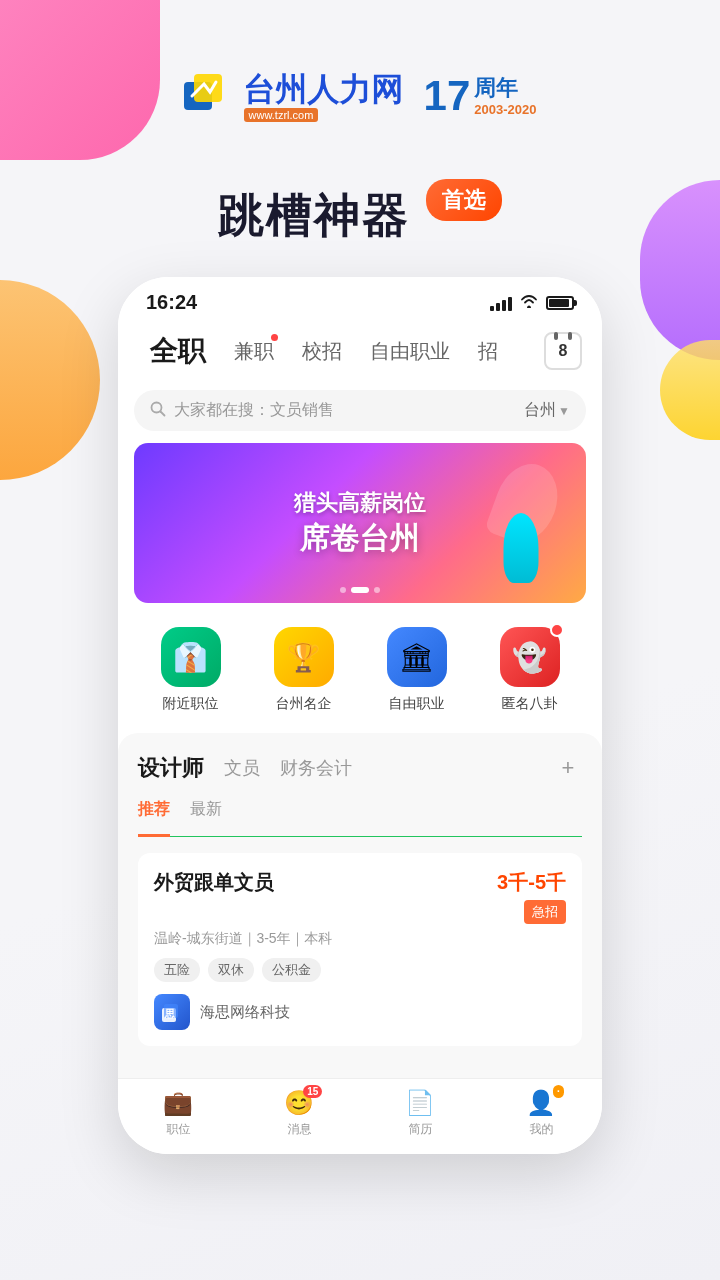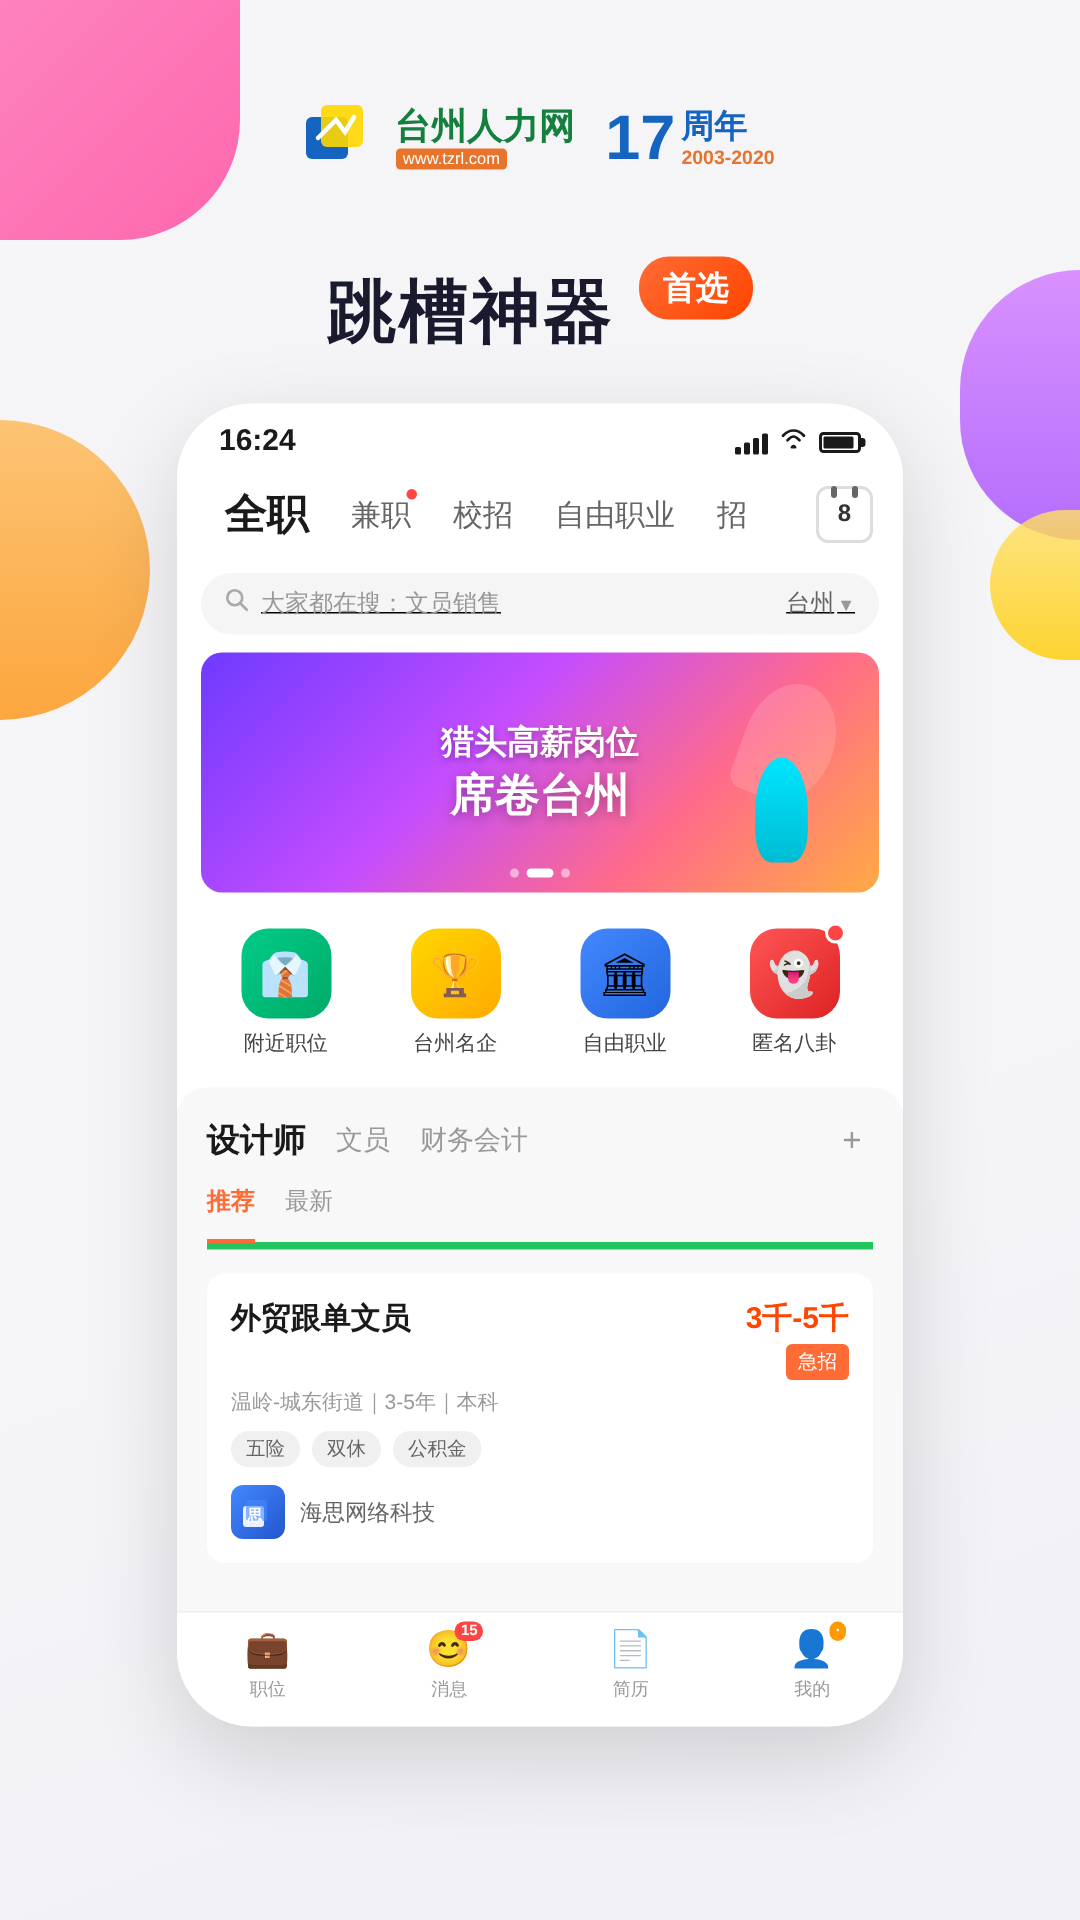--- a/index.html
+++ b/index.html
@@ -69,23 +69,23 @@
       height: 44px;
     }
 
     .logo-text-block {
       display: flex;
       flex-direction: column;
       align-items: flex-start;
     }
 
     .logo-name {
-      font-size: 24px;
-      font-weight: 700;
-      color: #15803d;
+      font-size: 32px;
+      font-weight: 700;
+      color: #1d4ed8;
       line-height: 1.2;
       display: flex;
       align-items: center;
       gap: 4px;
     }
 
     .logo-url {
       font-size: 12px;
       color: #e8732a;
       background: #e8732a;
@@ -299,21 +299,20 @@
     }
 
     
     .search-bar {
       display: flex;
       align-items: center;
       margin: 4px 16px 12px;
       background: #f5f5f5;
       border-radius: 24px;
       padding: 10px 16px;
-      text-decoration: underline;
     }
 
     .search-icon-wrap {
       color: #999;
       font-size: 16px;
       margin-right: 8px;
     }
 
     .search-placeholder {
       flex: 1;
@@ -482,21 +481,21 @@
       align-items: center;
       justify-content: center;
       color: #999;
       font-size: 22px;
     }
 
     .job-tabs {
       display: flex;
       gap: 20px;
       margin-bottom: 16px;
-      border-bottom: 5px solid #22c55e;
+      border-bottom: 1px solid #22c55e;
       padding-bottom: 8px;
     }
 
     .job-tab {
       font-size: 16px;
       color: #999;
       cursor: pointer;
       padding-bottom: 8px;
     }
 

